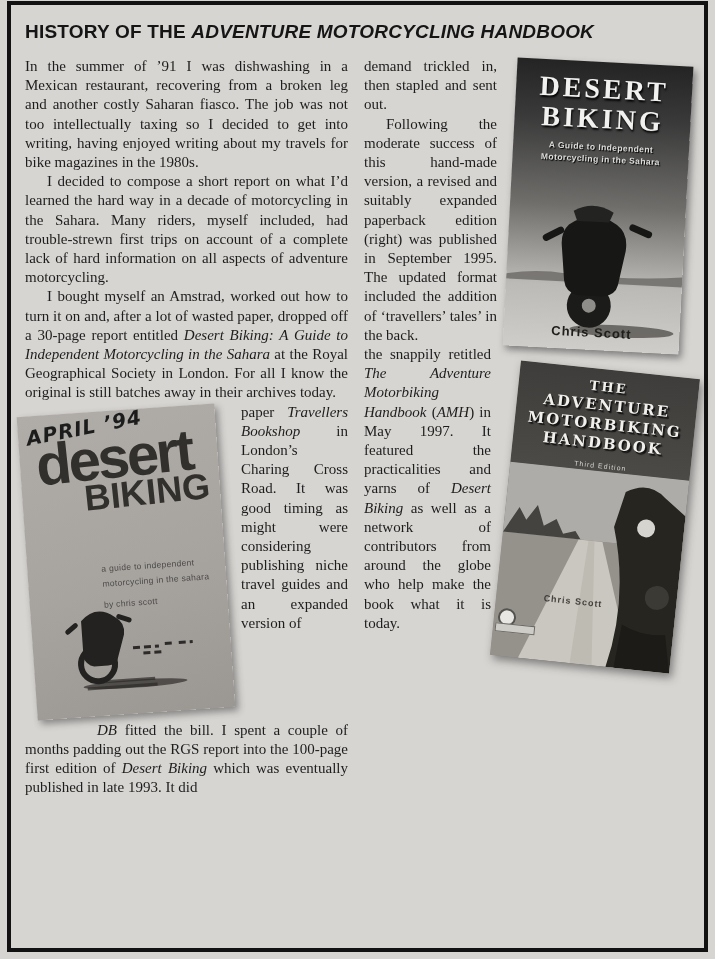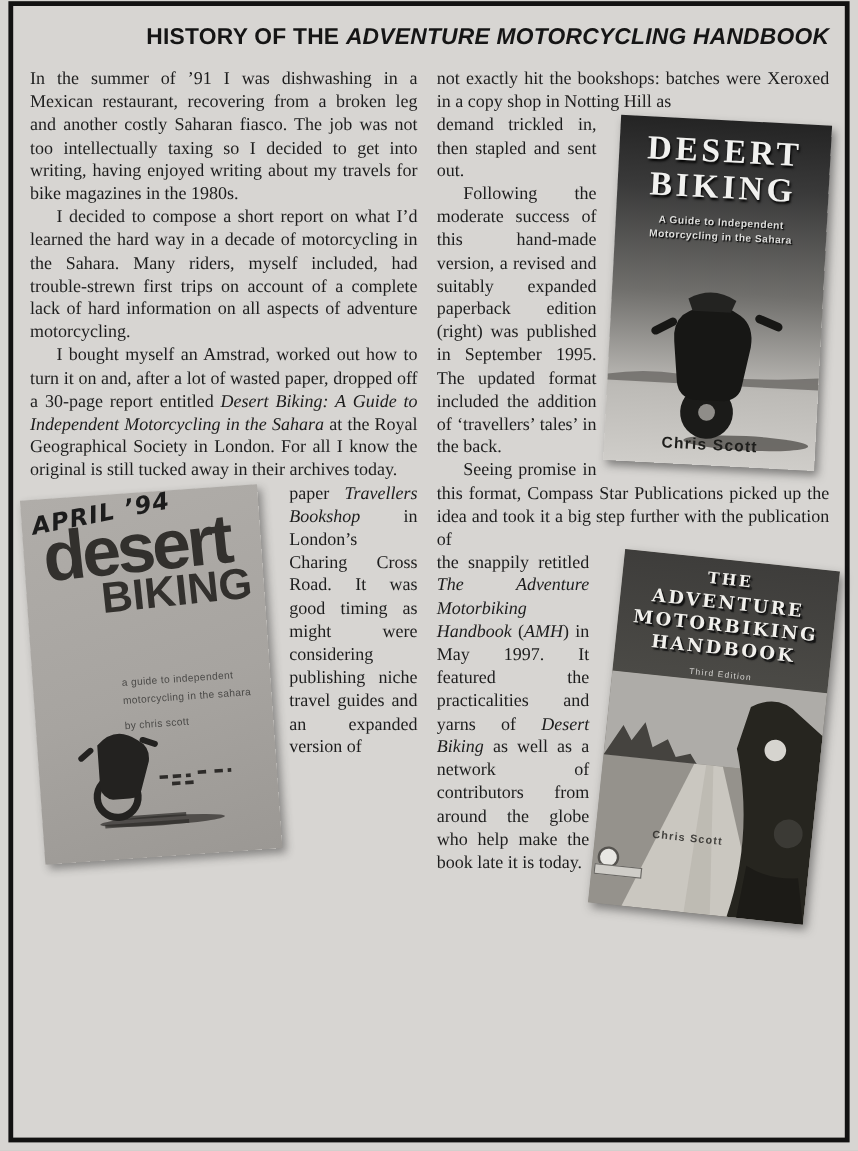--- a/index.html
+++ b/index.html
@@ -14,21 +14,21 @@
   }
   .frame {
     position:absolute; left:7px; right:7px; top:1px; bottom:7px;
     border:4px solid #121212;
     pointer-events:none;
   }
   .content {
     position:absolute; left:25px; right:24px; top:13px; bottom:14px;
   }
   .page-title {
-    text-align:right;
+    text-align:left;
     font-family:"Liberation Sans", sans-serif;
     font-weight:bold; font-size:19px; letter-spacing:0.2px;
     color:#151515; margin:8px 0 14px 0;
   }
   .page-title .book { font-style:italic; }
   .cols { display:flex; gap:16px; }
   .col { width:324px; text-align:justify; font-size:15px; line-height:19.2px; color:#1d1d1d; }
   .col.right { width:328px; }
   .col p { margin:0; }
   p.ind { text-indent:22px; }
@@ -142,21 +142,21 @@
       <span>HISTORY OF THE</span>
       <span> </span>
       <span class="book">ADVENTURE MOTORCYCLING HANDBOOK</span>
     </div>
 
     <div class="cols">
 
       <div class="col">
         <p>In the summer of ’91 I was dishwashing in a Mexican restaurant, recovering from a broken leg and another costly Saharan fiasco. The job was not too intellectually taxing so I decided to get into writing, having enjoyed writing about my travels for bike magazines in the 1980s.</p>
         <p class="ind">I decided to compose a short report on what I’d learned the hard way in a decade of motorcycling in the Sahara. Many riders, myself included, had trouble-strewn first trips on account of a complete lack of hard information on all aspects of adventure motorcycling.</p>
-        <p class="ind"><span>I bought myself an Amstrad, worked out how to turn it on and, after a lot of wasted paper, dropped off a 30-page report entitled </span><span class="it">Desert Biking: A Guide to Independent Motorcycling in the Sahara</span><span> at the Royal Geographical Society in London. For all I know the original is still tucked away in their archives today.</span></p>
+        <p class="ind"><span>I bought myself an Amstrad, worked out how to turn it on and, after a lot of wasted paper, dropped off a 30-page report entitled </span><span class="it">Desert Biking: A Guide to Independent Motorcycling in the Sahara</span><span> at the Royal Geographical Society in London. For all I know the original is still batches away in their archives today.</span></p>
 
         <div class="cover-draft-float">
           <div class="cover-draft">
             <div class="c1-date">APRIL ’94</div>
             <div class="c1-title1">desert</div>
             <div class="c1-title2">BIKING</div>
             <div class="c1-sub">
               <div>a guide to independent</div>
               <div>motorcycling in the sahara</div>
               <div class="c1-by">by chris scott</div>
@@ -167,24 +167,24 @@
               <circle cx="42" cy="62" r="17" fill="none" stroke="#232220" stroke-width="6"></circle>
               <path d="M28,18 q16,-16 34,-2 q10,6 8,18 l-8,24 q-2,6 -10,6 h-14 q-8,-2 -10,-10 z" fill="#232220"></path>
               <path d="M22,22 l-8,6 M66,16 l10,4" stroke="#232220" stroke-width="5" stroke-linecap="round"></path>
               <path d="M78,48 h26 m6,-2 h10 m4,0 h14 m-50,8 h18" stroke="#2d2b29" stroke-width="3" stroke-dasharray="7 4"></path>
             </svg>
           </div>
         </div>
 
         <p class="cont"><span>paper </span><span class="it">Travellers Bookshop</span><span> in London’s Charing Cross Road. It was good timing as might were considering publishing niche travel guides and an expanded version of</span></p>
 
+        <p class="clear-l deep-ind"><span class="it">DB</span><span> fitted the bill. I spent a couple of months padding out the RGS report into the 100-page first edition of </span><span class="it">Desert Biking</span><span> which was eventually published in late 1993. It did</span></p>
       </div>
 
       <div class="col right">
-        <p>not exactly hit the bookshops: batches were Xeroxed in a copy shop in Notting Hill as</p>
 
         <div class="cover-pb-float">
           <div class="cover-pb">
             <div class="c2-title">
               <div>DESERT</div>
               <div>BIKING</div>
             </div>
             <div class="c2-sub">
               <div>A Guide to Independent</div>
               <div>Motorcycling in the Sahara</div>
@@ -197,21 +197,20 @@
               <path d="M60,44 q24,-18 48,-2 q12,8 10,26 l-6,34 q-2,10 -14,12 h-26 q-12,-2 -14,-14 l-4,-34 q-2,-14 6,-22 z" fill="#171715"></path>
               <path d="M52,50 l-14,8 M124,44 l16,6" stroke="#171715" stroke-width="7" stroke-linecap="round"></path>
               <path d="M64,30 q20,-12 40,0 l-4,10 h-32 z" fill="#232321"></path>
             </svg>
             <div class="c2-author">Chris Scott</div>
           </div>
         </div>
 
         <p class="cont">demand trickled in, then stapled and sent out.</p>
         <p class="ind">Following the moderate success of this hand-made version, a revised and suitably expanded paperback edition (right) was published in September 1995. The updated format included the addition of ‘travellers’ tales’ in the back.</p>
-        <p class="ind">Seeing promise in this format, Compass Star Publications picked up the idea and took it a big step further with the publication of</p>
 
         <div class="cover-amh-float">
           <div class="cover-amh">
             <div class="c3-band">
               <div class="c3-t c3-t1">THE</div>
               <div class="c3-t c3-t2">ADVENTURE</div>
               <div class="c3-t c3-t3">MOTORBIKING</div>
               <div class="c3-t c3-t4">HANDBOOK</div>
               <div class="c3-ed">Third Edition</div>
             </div>
@@ -226,19 +225,19 @@
               <circle cx="142" cy="52" r="9" fill="#d6d4cf"></circle>
               <circle cx="160" cy="120" r="12" fill="#3b3a35"></circle>
               <path d="M128,150 q20,10 44,6 l8,38 h-56 z" fill="#1c1b17"></path>
             </svg>
             <div class="c3-author">Chris Scott</div>
             <div class="c3-logo"></div>
             <div class="c3-logobar"></div>
           </div>
         </div>
 
-        <p class="cont"><span>the snappily retitled </span><span class="it">The Adventure Motorbiking Handbook</span><span> (</span><span class="it">AMH</span><span>) in May 1997. It featured the practicalities and yarns of </span><span class="it">Desert Biking</span><span> as well as a network of contributors from around the globe who help make the book late it is today.</span></p>
+        <p class="cont"><span>the snappily retitled </span><span class="it">The Adventure Motorbiking Handbook</span><span> (</span><span class="it">AMH</span><span>) in May 1997. It featured the practicalities and yarns of </span><span class="it">Desert Biking</span><span> as well as a network of contributors from around the globe who help make the book what it is today.</span></p>
 
       </div>
 
     </div>
   </div>
 </div>
 
 </body></html>

